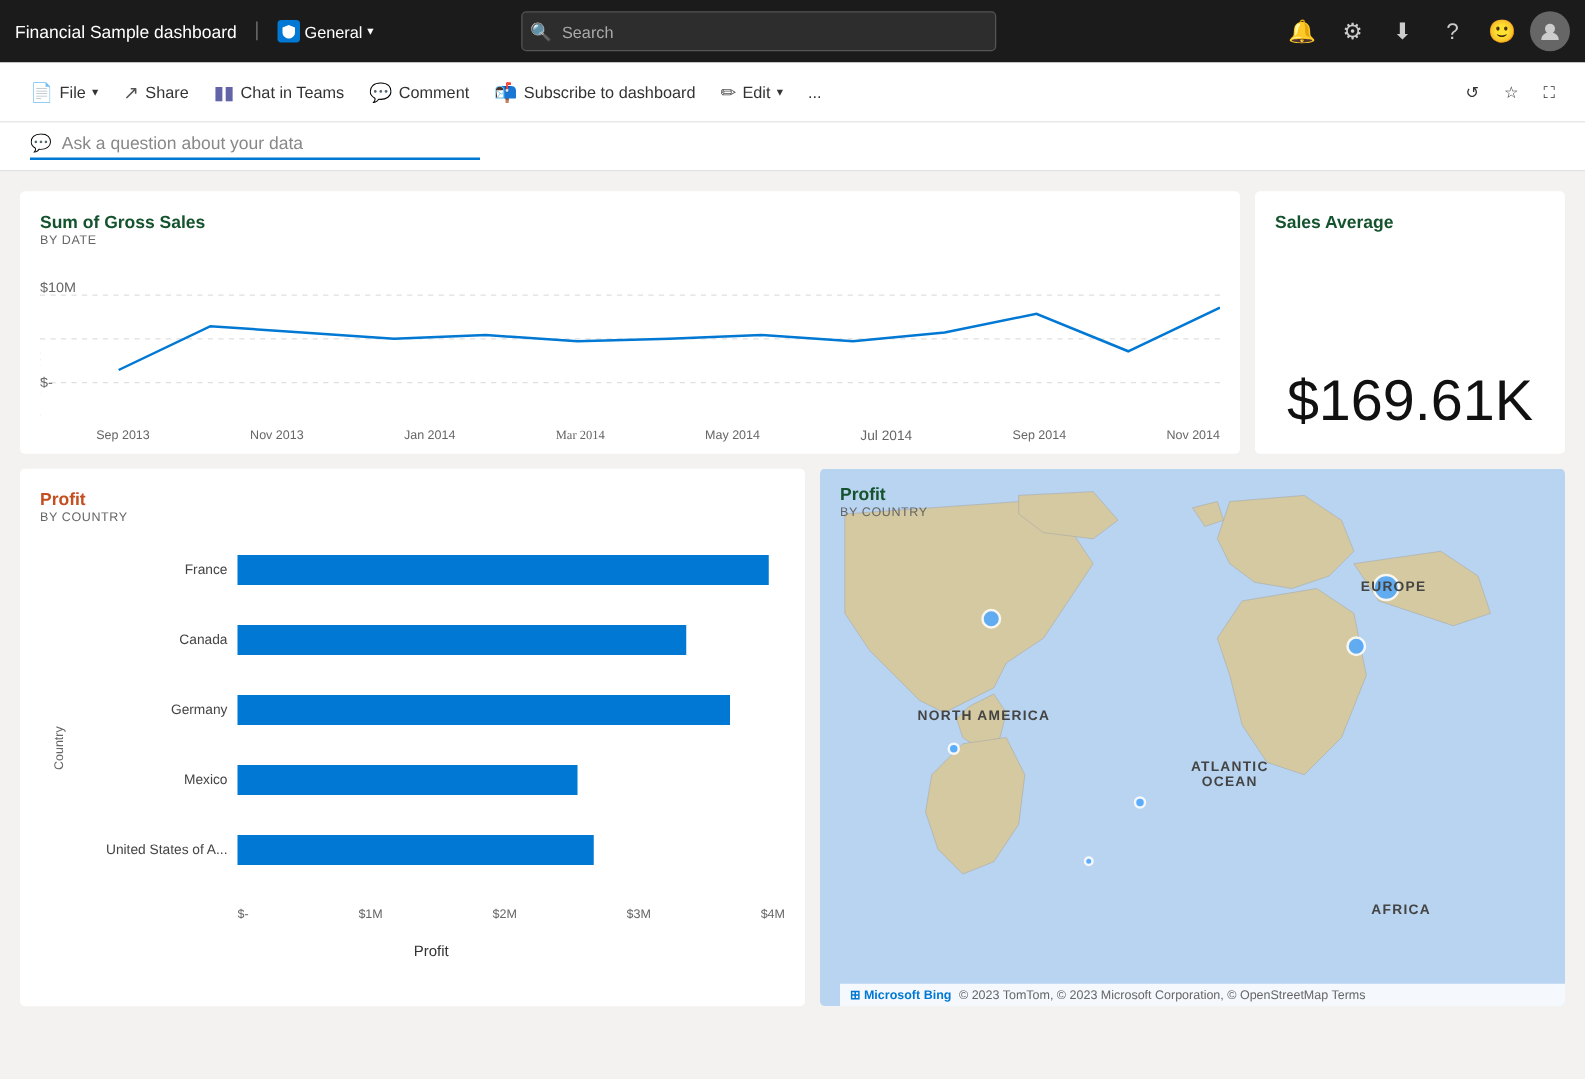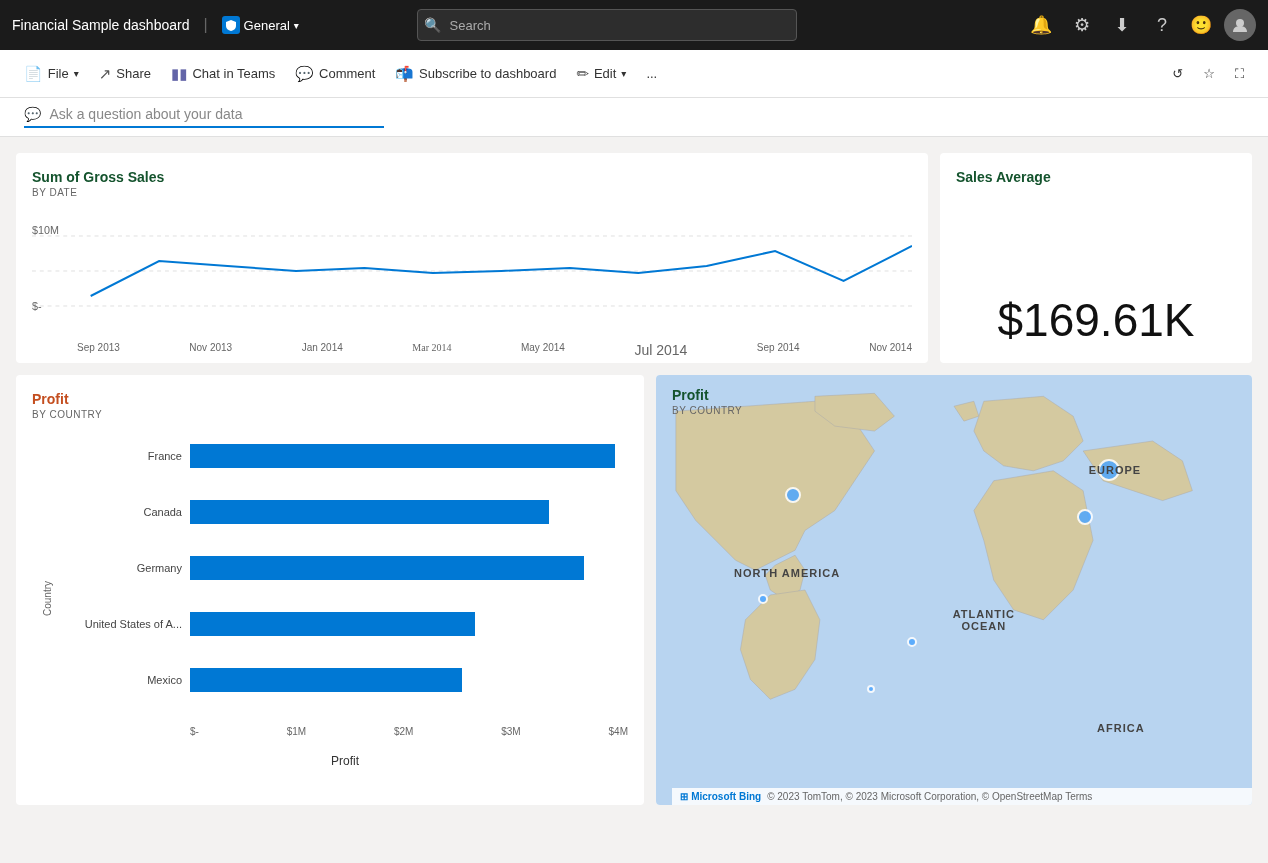--- a/index.html
+++ b/index.html
@@ -175,21 +175,21 @@
       font-size: 10px;
       color: #666;
       letter-spacing: 0.5px;
       margin-top: 2px;
       text-transform: uppercase;
     }
     .sales-avg-card {
       background: #fff;
       border-radius: 4px;
       padding: 16px;
-      width: 312px;
+      width: 248px;
       display: flex;
       flex-direction: column;
       align-items: flex-start;
       justify-content: space-between;
     }
     .sales-avg-value {
       font-size: 46px;
       font-weight: 300;
       color: #111;
       margin-top: 20px;
@@ -454,21 +454,21 @@
 
           <polyline points="60,90 130,55 200,60 270,65 340,62 410,67 480,65 550,62 620,67 690,60 760,45 830,75 900,40" fill="none" stroke="#0078d4" stroke-width="2"></polyline>
         </svg>
         
         <div style="display:flex; justify-content:space-between; padding: 0 0 0 45px; margin-top:2px;">
           <span id="xtick0" style="font-size:10px;color:#666;">Sep 2013</span>
           <span id="xtick1" style="font-size:10px;color:#666;">Nov 2013</span>
           <span id="xtick2" style="font-size:10px;color:#666;">Jan 2014</span>
           <span id="xtick3" style="font-size:10px;color:#666;font-family:Liberation Serif, serif;">Mar 2014</span>
           <span id="xtick4" style="font-size:10px;color:#666;">May 2014</span>
-          <span id="xtick5" style="font-size:14px;color:#666;text-align:center;">Jul 2014</span>
+          <span id="xtick5" style="font-size:11px;color:#666;text-align:center;">Jul 2014</span>
           <span id="xtick6" style="font-size:10px;color:#666;">Sep 2014</span>
           <span id="xtick7" style="font-size:10px;color:#666;">Nov 2014</span>
         </div>
       </div>
     </div>
 
     <div class="sales-avg-card">
       <div class="chart-title">Sales Average</div>
       <div class="sales-avg-value">$169.61K</div>
     </div>
@@ -498,29 +498,29 @@
       <div class="bar-fill" style="width:82%;"></div>
     </div>
   </div>
               <div class="bar-row">
     <span class="bar-label">Germany</span>
     <div class="bar-track">
       <div class="bar-fill" style="width:90%;"></div>
     </div>
   </div>
               <div class="bar-row">
+    <span class="bar-label">Mexico</span>
+    <div class="bar-track">
+      <div class="bar-fill" style="width:62%;"></div>
+    </div>
+  </div>
+              <div class="bar-row">
     <span class="bar-label">United States of A...</span>
     <div class="bar-track">
       <div class="bar-fill" style="width:65%;"></div>
-    </div>
-  </div>
-              <div class="bar-row">
-    <span class="bar-label">Mexico</span>
-    <div class="bar-track">
-      <div class="bar-fill" style="width:62%;"></div>
     </div>
   </div>
             </div>
           <div class="bar-x-axis" id="bar-x-axis">
               <span class="x-tick">$-</span>
               <span class="x-tick">$1M</span>
               <span class="x-tick">$2M</span>
               <span class="x-tick">$3M</span>
               <span class="x-tick">$4M</span>
             </div>

